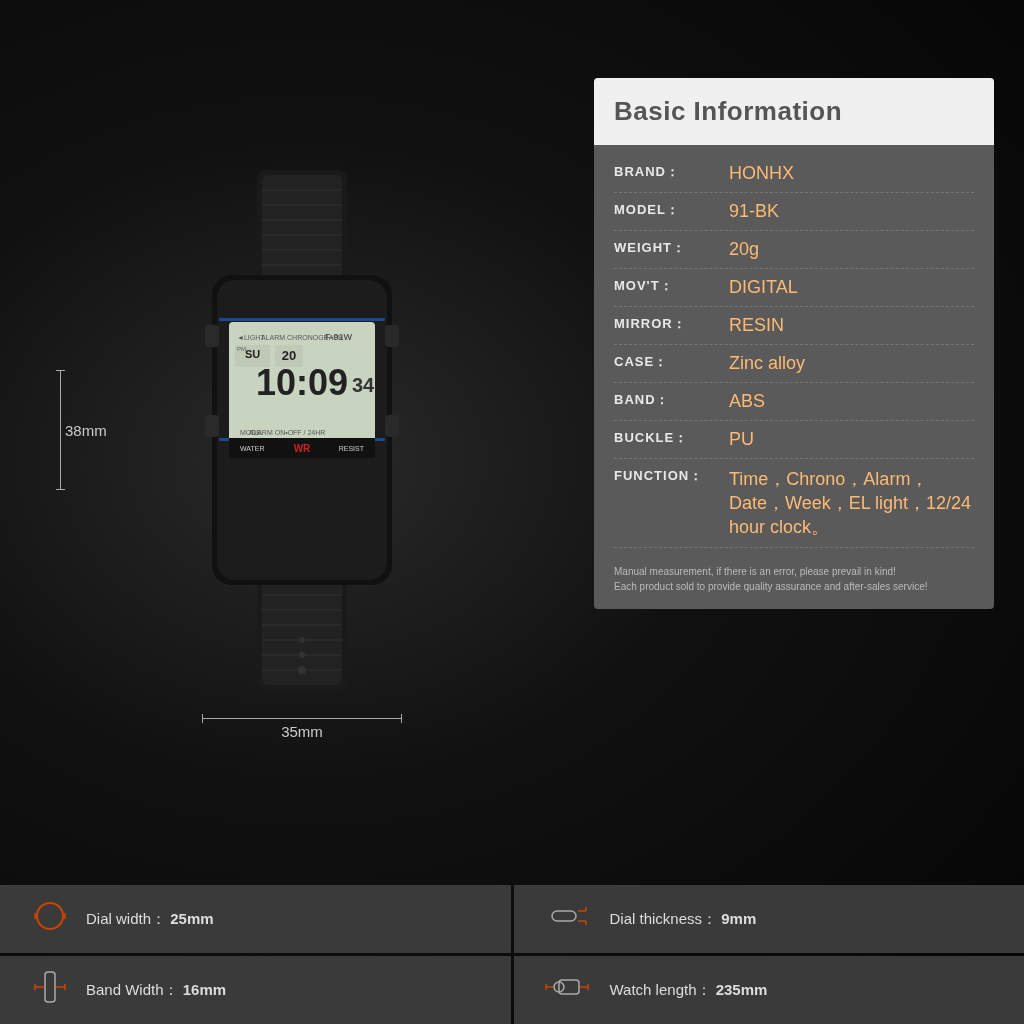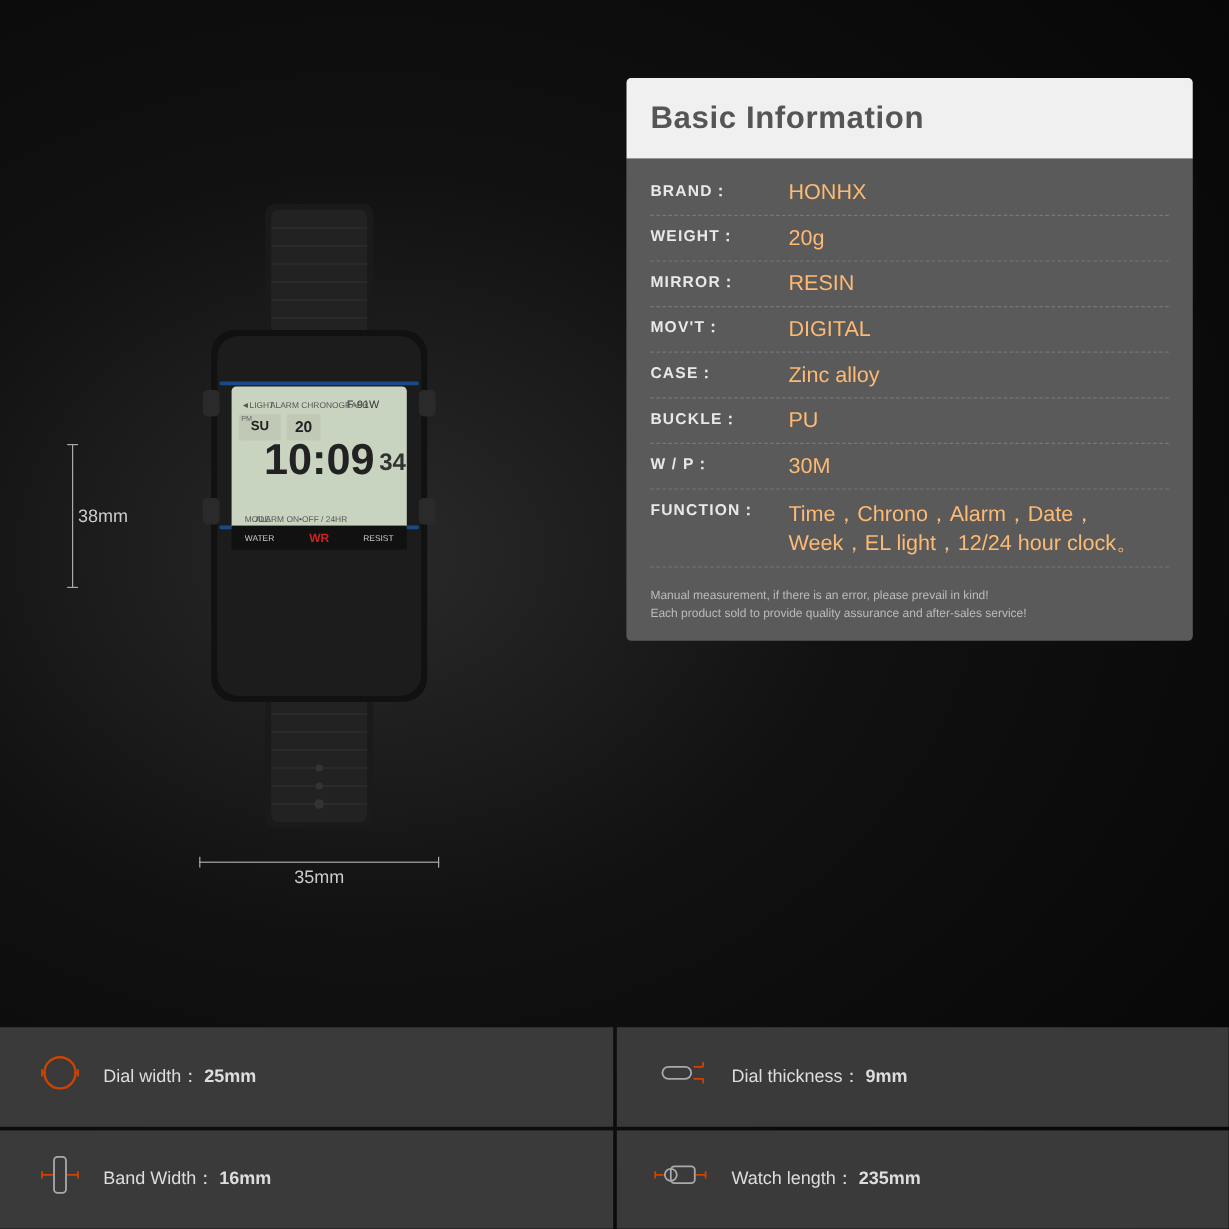--- a/index.html
+++ b/index.html
@@ -90,27 +90,27 @@
       top: -4px;
       width: 1px;
       height: 9px;
       background: #aaa;
     }
     .dim-line-h::before { left: 0; }
     .dim-line-h::after { right: 0; }
 
     
     .info-panel {
-      width: 472px;
+      width: 400px;
       background: #5a5a5a;
       border-radius: 4px;
       padding: 0;
       overflow: hidden;
       align-self: flex-start;
-      margin-top: 5px;
+      margin-top: 18px;
     }
 
     .info-title {
       background: #f0f0f0;
       padding: 18px 20px;
       font-size: 26px;
       font-weight: bold;
       color: #555;
       letter-spacing: 0.5px;
     }
@@ -151,21 +151,21 @@
       line-height: 1.5;
       padding-top: 6px;
     }
 
     
     .bottom-specs {
       position: absolute;
       bottom: 0;
       left: 0;
       right: 0;
-      height: 168px;
+      height: 139px;
       display: grid;
       grid-template-columns: 1fr 1fr;
       grid-template-rows: 1fr 1fr;
       gap: 3px;
     }
 
     .spec-cell {
       background: #3a3a3a;
       display: flex;
       align-items: center;
@@ -283,42 +283,46 @@
   </div>
 
   <div class="info-panel">
     <div class="info-title">Basic Information</div>
     <div class="info-body" id="info-body">
     <div class="info-row">
     <span class="info-key">BRAND：</span>
     <span class="info-val">HONHX</span>
   </div>
         <div class="info-row">
+    <span class="info-key">MODEL：</span>
+    <span class="info-val">91-BK</span>
+  </div>
+        <div class="info-row">
     <span class="info-key">WEIGHT：</span>
     <span class="info-val">20g</span>
   </div>
         <div class="info-row">
+    <span class="info-key">MOV'T：</span>
+    <span class="info-val">DIGITAL</span>
+  </div>
+        <div class="info-row">
     <span class="info-key">MIRROR：</span>
     <span class="info-val">RESIN</span>
   </div>
         <div class="info-row">
-    <span class="info-key">MOV'T：</span>
-    <span class="info-val">DIGITAL</span>
-  </div>
-        <div class="info-row">
     <span class="info-key">CASE：</span>
     <span class="info-val">Zinc alloy</span>
   </div>
         <div class="info-row">
+    <span class="info-key">BAND：</span>
+    <span class="info-val">ABS</span>
+  </div>
+        <div class="info-row">
     <span class="info-key">BUCKLE：</span>
     <span class="info-val">PU</span>
-  </div>
-        <div class="info-row">
-    <span class="info-key">W / P：</span>
-    <span class="info-val">30M</span>
   </div>
         <div class="info-row">
     <span class="info-key">FUNCTION：</span>
     <span class="info-val">Time，Chrono，Alarm，Date，Week，EL light，12/24 hour clock。</span>
   </div>
         <div class="info-note">Manual measurement, if there is an error, please prevail in kind!<br>Each product sold to provide quality assurance and after-sales service!</div>
       </div>
   </div>
 
 </div>

